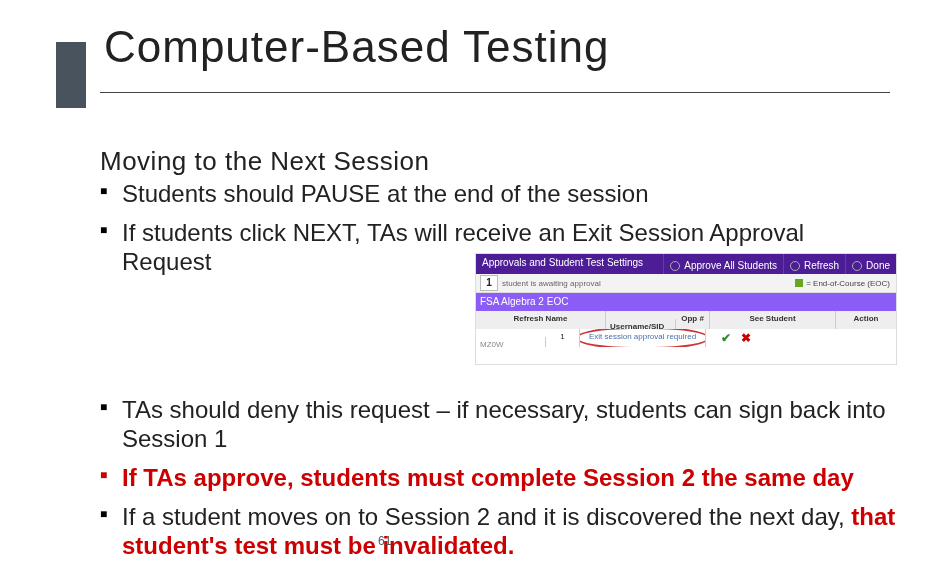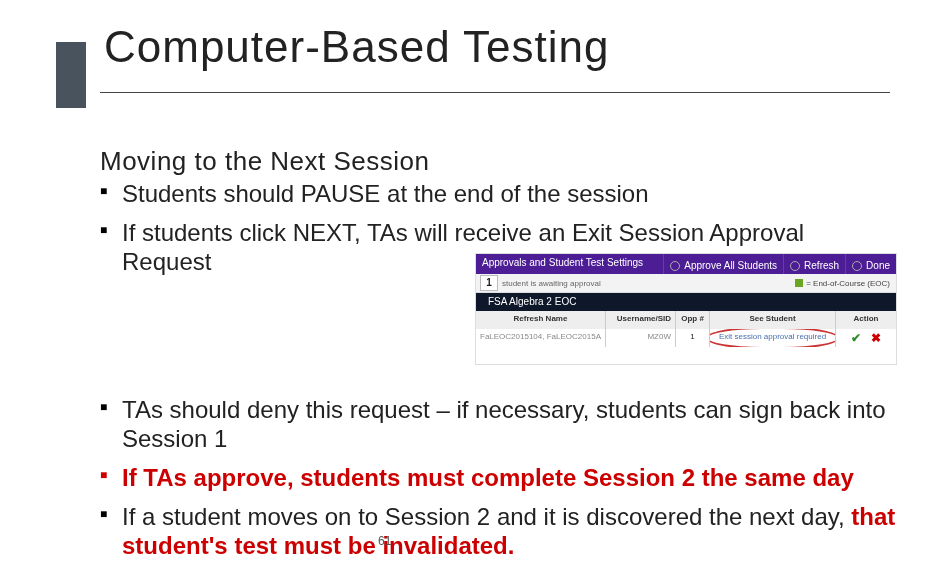--- a/index.html
+++ b/index.html
@@ -152,43 +152,43 @@
     gap: 3px;
     padding-right: 6px;
     font-size: 8px;
     color: #444;
   }
   .legend-swatch {
     width: 8px; height: 8px; background: #6aa624;
   }
   .panel-green {
     height: 18px;
-    background: #0f172a;
+    background: #8b5cf6;
     color: #fff;
     font-size: 10px;
     line-height: 18px;
-    padding: 0 12px;
+    padding: 0 4px;
   }
   .panel-cols {
     display: flex;
     height: 18px;
     background: #eee;
     font-weight: bold;
     font-size: 8px;
     color: #333;
   }
   .panel-cols > div, .panel-data > div {
     border-right: 1px solid #ccc;
     padding: 3px 4px;
     box-sizing: border-box;
     overflow: hidden;
     white-space: nowrap;
   }
   .c-name { width: 130px; text-align: center;}
-  .c-user { width: 70px; text-align: right;}
+  .c-user { width: 70px; text-align: left; margin-top: 8px;}
   .c-opp  { width: 34px; text-align: center;}
   .c-det  { width: 126px; text-align: center;}
   .c-act  { width: 60px; text-align: center; border-right: none !important;}
   .panel-data {
     display: flex;
     height: 18px;
     background: #fff;
     font-size: 8px;
   }
   .panel-data .c-name { color: #888; filter: blur(0.3px); text-align: left;}
@@ -271,21 +271,20 @@
     </div>
     <div class="panel-green">FSA Algebra 2 EOC</div>
     <div class="panel-cols">
       <div class="c-name">Refresh Name</div>
       <div class="c-user">Username/SID</div>
       <div class="c-opp">Opp #</div>
       <div class="c-det">See Student</div>
       <div class="c-act">Action</div>
     </div>
     <div class="panel-data">
-      <div class="c-name">FaLEOC2015104, FaLEOC2015A</div>
       <div class="c-user">MZ0W</div>
       <div class="c-opp">1</div>
       <div class="c-det">
         <span>Exit session approval required</span>
         <span class="det-circle"></span>
       </div>
       <div class="c-act">
         <div class="action-icons">
           <span class="chk">✔</span>
           <span class="x">✖</span>

